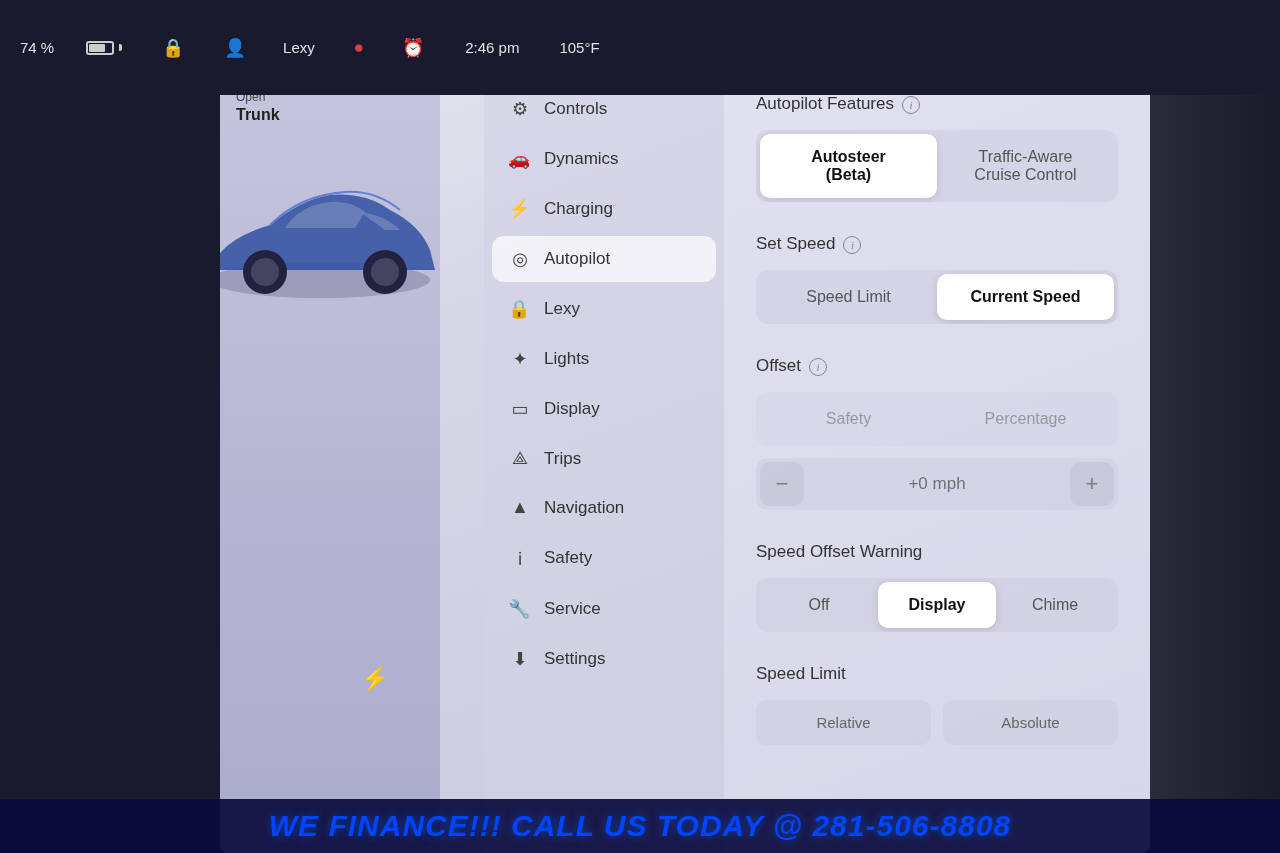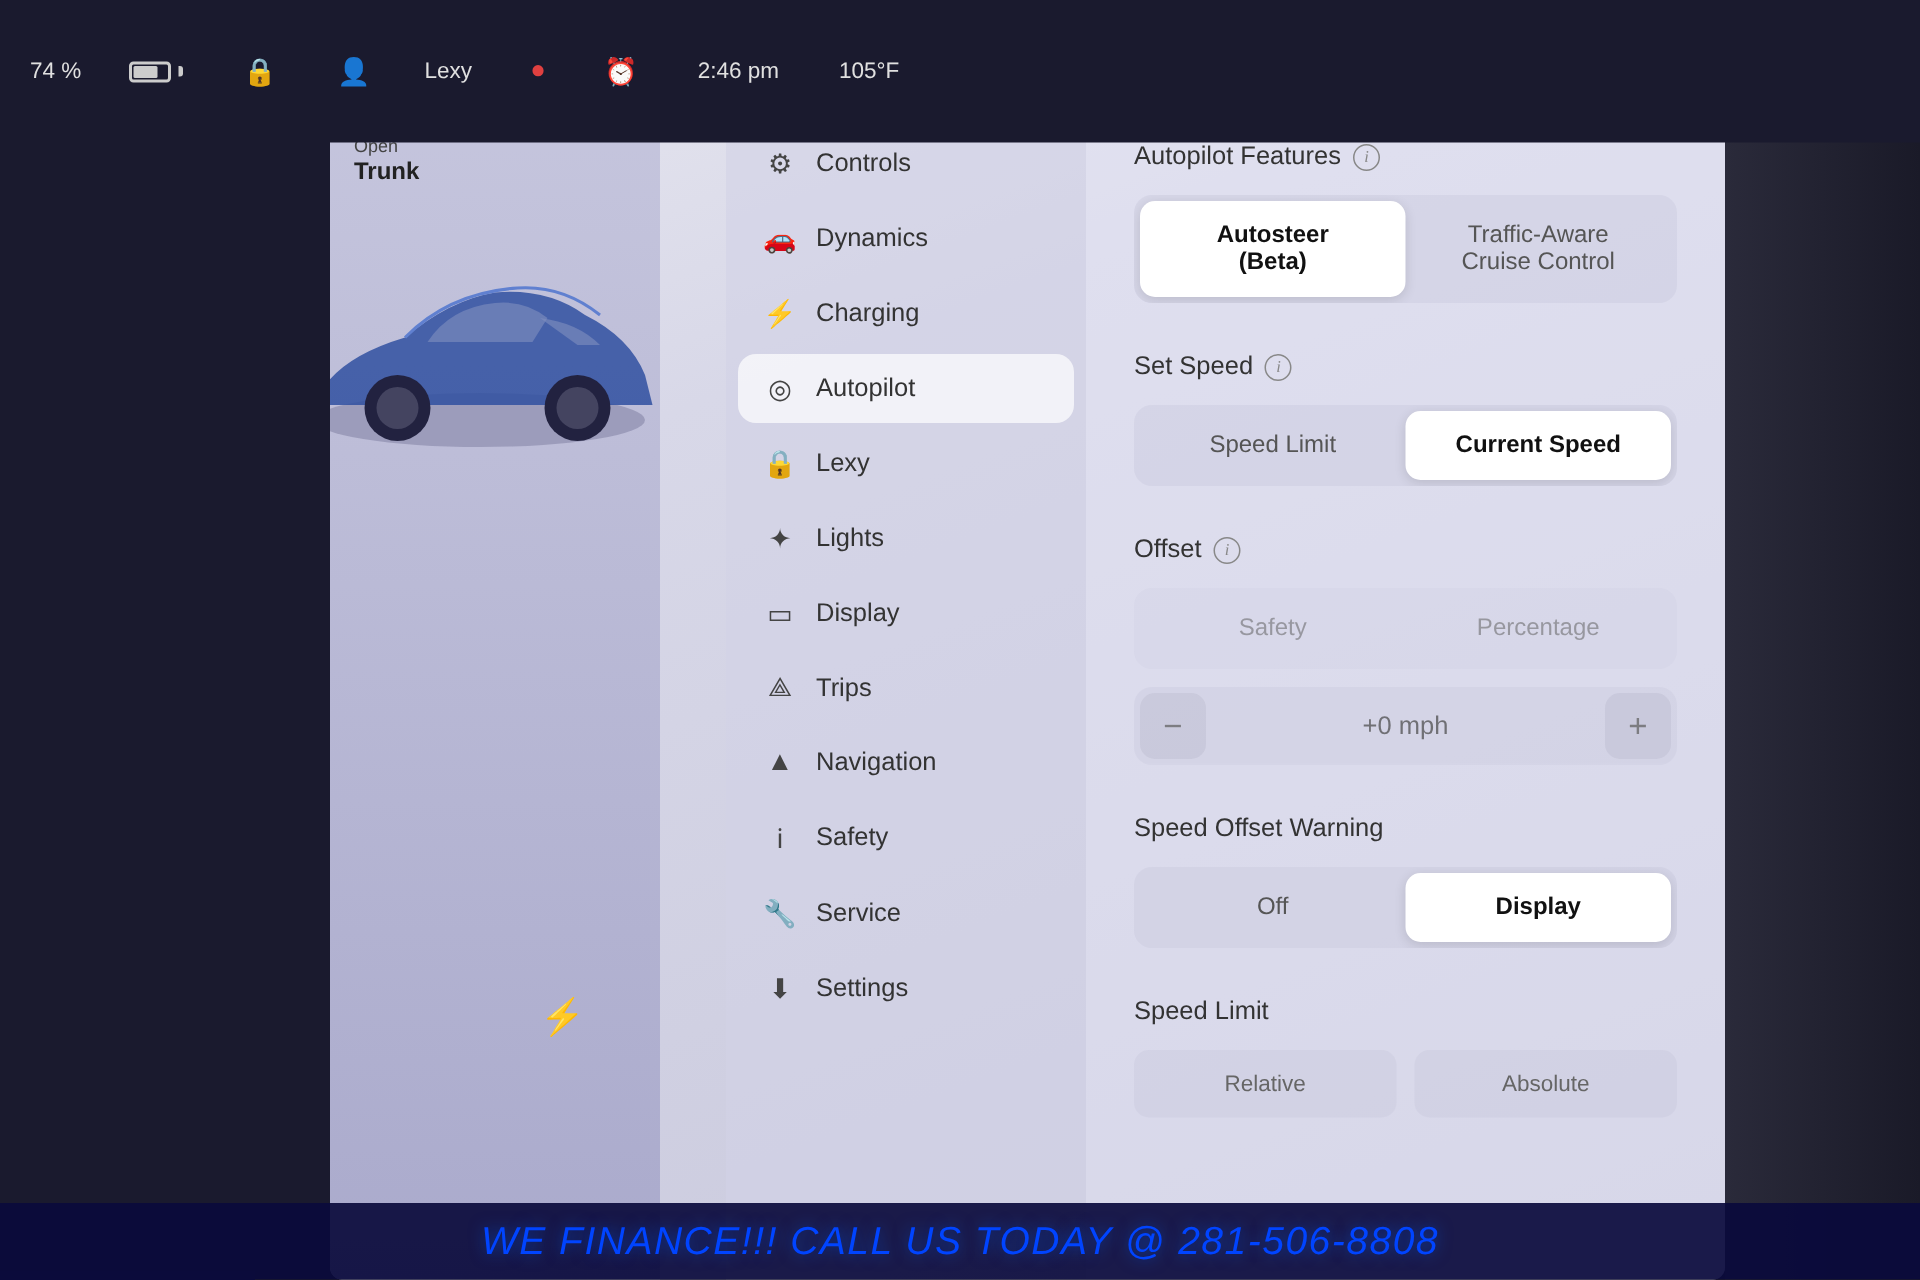--- a/index.html
+++ b/index.html
@@ -292,22 +292,22 @@
       bottom: 0;
       left: 0;
       right: 0;
       background: rgba(10, 10, 60, 0.92);
       padding: 10px 20px;
       text-align: center;
       z-index: 20;
     }
     .bottom-banner-text {
       color: #0044ff;
-      font-size: 26px;
-      font-weight: 400;
+      font-size: 30px;
+      font-weight: 700;
       font-style: italic;
       text-shadow: 0 0 10px rgba(0, 100, 255, 0.5);
       letter-spacing: 1px;
     }
 
     
     .right-edge {
       position: absolute;
       right: 0;
       top: 0;
@@ -512,20 +512,21 @@
         </div>
       </div>
 
       <div class="section">
         <div class="section-title">
           <span>Speed Offset Warning</span>
         </div>
         <div class="btn-group" id="warning-buttons">
         <button class="btn-group-btn">Off</button>
             <button class="btn-group-btn active">Display</button>
+            <button class="btn-group-btn">Chime</button>
           </div>
       </div>
 
       <div class="section speed-limit-bottom">
         <div class="section-title">
           <span>Speed Limit</span>
         </div>
         <div class="speed-limit-sub" id="speed-limit-sub">
         <button class="speed-sub-btn">Relative</button>
             <button class="speed-sub-btn">Absolute</button>

